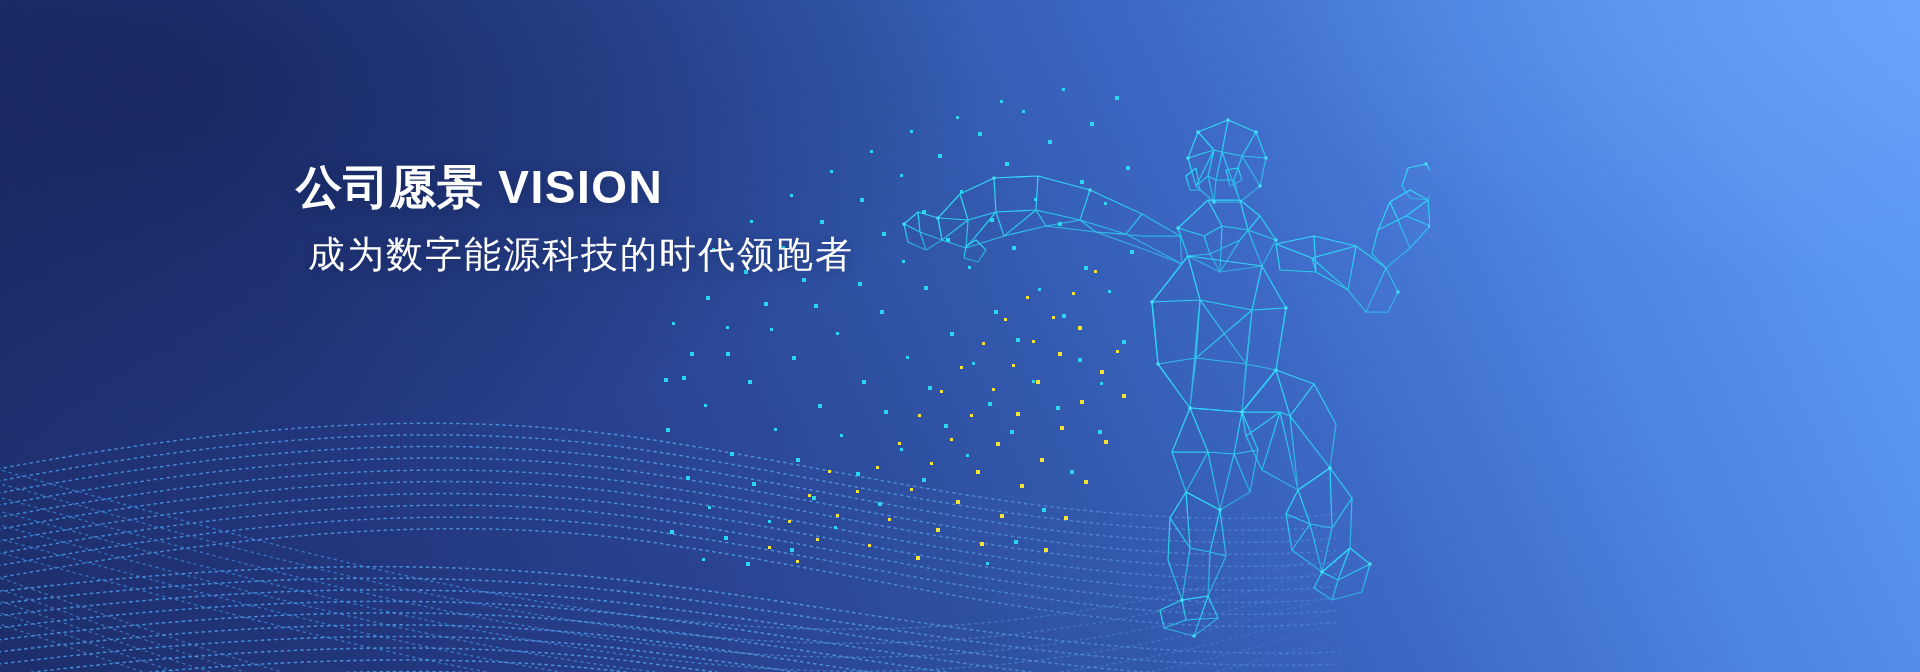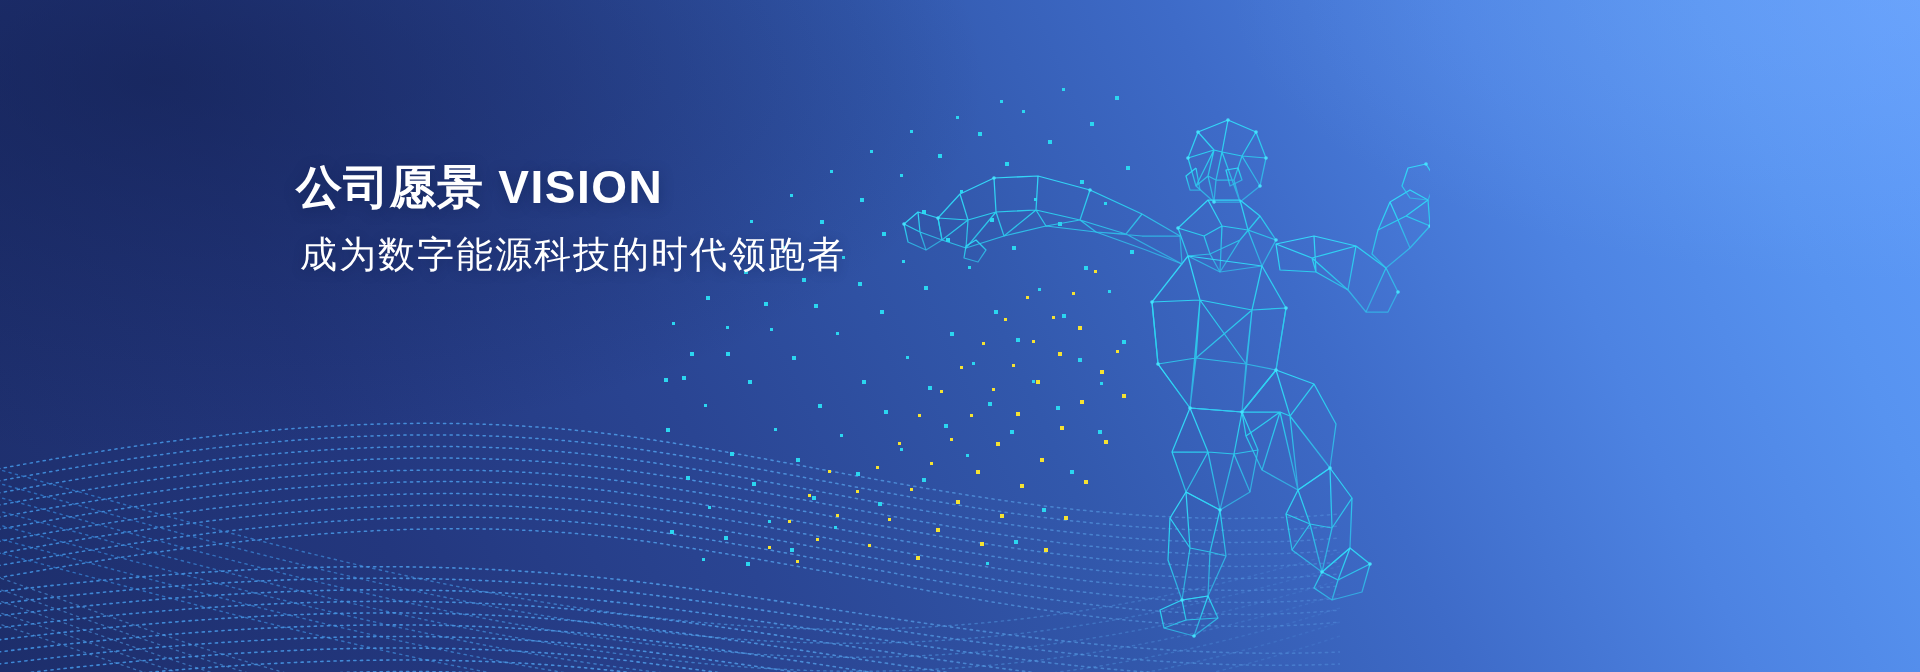--- a/index.html
+++ b/index.html
@@ -61,21 +61,21 @@
     color:#ffffff;
     font-size:46px;
     line-height:1.18;
     font-weight:700;
     letter-spacing:1px;
     text-shadow:0 2px 14px rgba(10,24,64,.35);
     white-space:nowrap;
   }
   .headline .en{letter-spacing:1.5px;}
   .subline{
-    margin:18px 0 0 4px;
+    margin:18px 0 0 12px;
     color:#ffffff;
     font-size:37px;
     line-height:1.25;
     font-weight:400;
     letter-spacing:2px;
     text-shadow:0 2px 12px rgba(10,24,64,.30);
     white-space:nowrap;
   }
 </style>
 </head>

